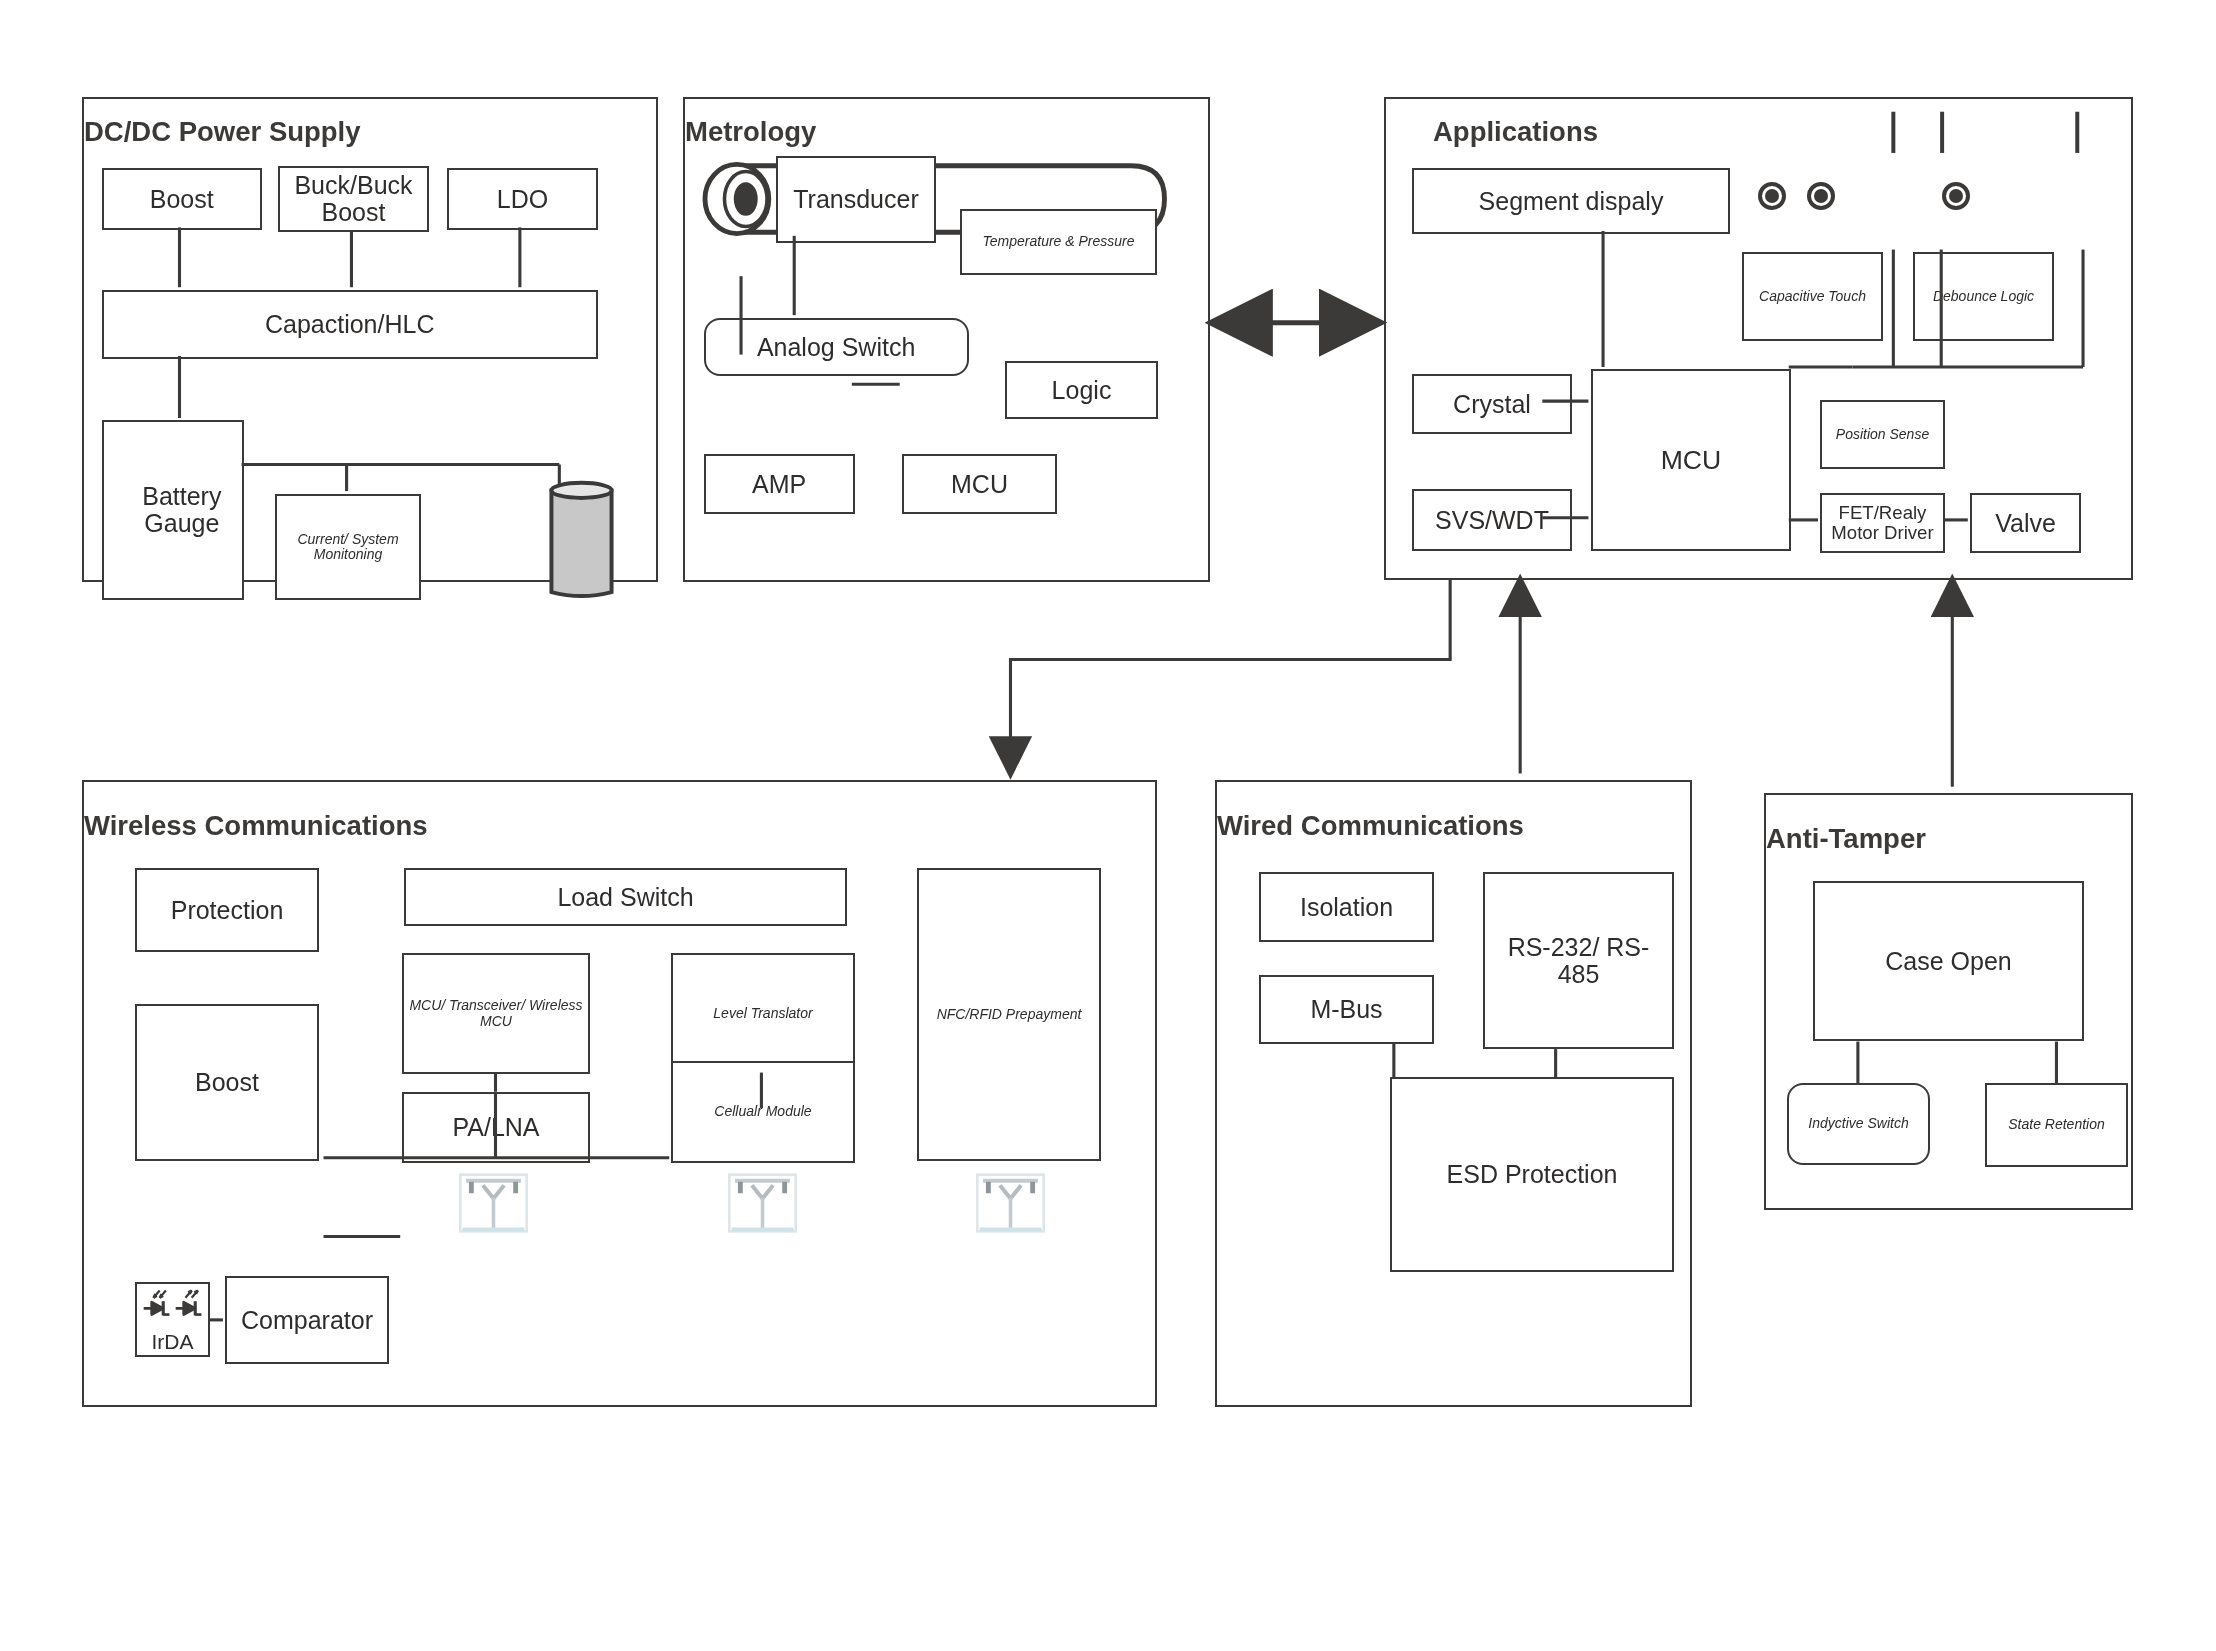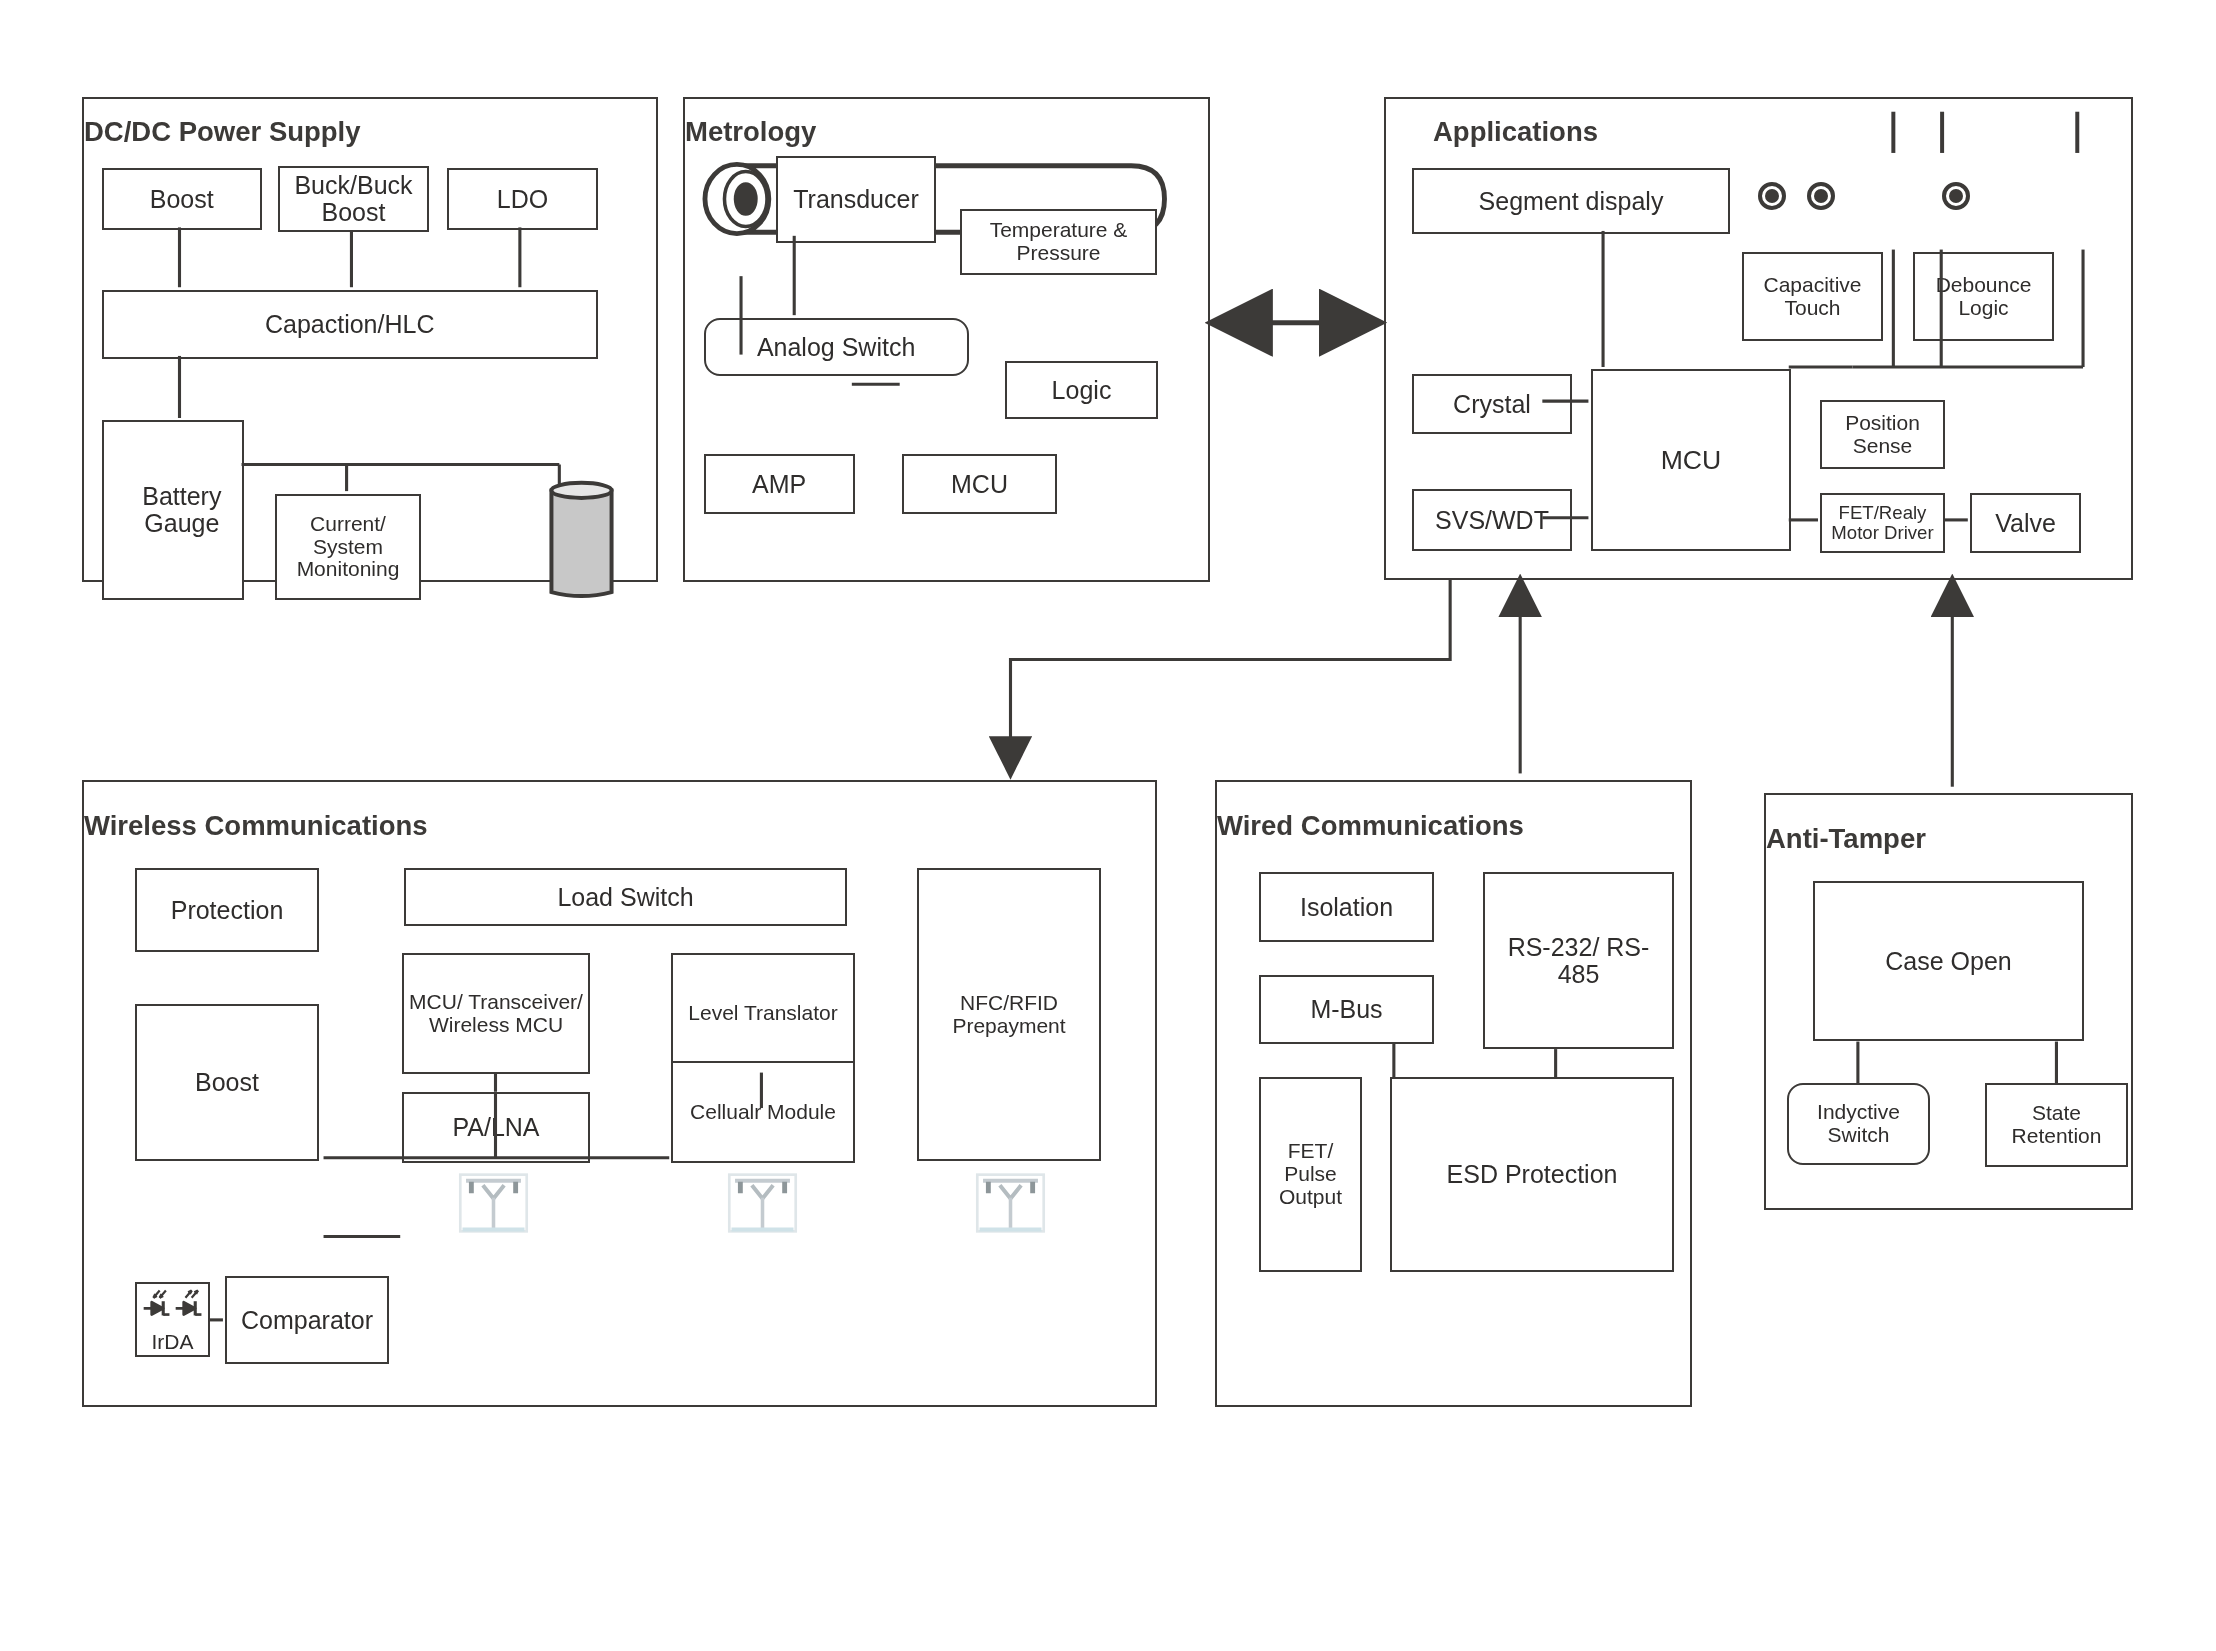--- a/index.html
+++ b/index.html
@@ -6,21 +6,21 @@
   html,body{margin:0;padding:0;background:#ffffff;}
   body{font-family:"Liberation Sans", sans-serif;}
   #root{position:relative;width:2216px;height:1651px;background:#ffffff;overflow:hidden;}
   svg.layer{position:absolute;left:0;top:0;width:2216px;height:1651px;pointer-events:none;}
   .panel{position:absolute;border:2.7px solid #3c3a38;background:#ffffff;box-sizing:border-box;}
   .panel-title{position:absolute;left:0;right:0;text-align:left;color:#3c3a38;
       font-size:27.5px;font-family:"Liberation Sans", sans-serif;font-weight:700;white-space:nowrap;}
   .blk{position:absolute;border:2.2px solid #3c3a38;background:#ffffff;box-sizing:border-box;
       display:flex;align-items:center;justify-content:center;text-align:center;
       color:#2f2d2c;font-size:25px;line-height:1.08;padding:1.8px 2.7px;}
-  .blk.sm{font-size:21px;}
+  .blk.sm{font-size:14px;font-style:italic;}
   .blk.xs{font-size:18.6px;}
   .blk.lg{font-size:26.6px;}
   .icon-abs{position:absolute;}
   .btn-icon{position:absolute;width:28px;height:28px;border:4px solid #3c3a38;border-radius:50%;
       background:#ffffff;box-sizing:border-box;}
   .btn-icon::after{content:"";position:absolute;left:2.7px;top:2.7px;right:2.7px;bottom:2.7px;
       border-radius:50%;background:#3c3a38;}
   .battery{position:absolute;}
   .ant{position:absolute;}
 </style>
@@ -165,21 +165,20 @@
   </div>
 
   <div class="panel" style="left:1215px;top:780px;width:477px;height:627px;">
     <div class="panel-title" style="top:27.5px;">Wired Communications</div>
 
     <div class="blk" style="left:42px;top:90px;width:175px;height:70px;">Isolation</div>
     <div class="blk" style="left:266px;top:90px;width:191px;height:177px;">RS-232/ RS-485</div>
 
     <div class="blk" style="left:42px;top:193px;width:175px;height:69px;">M-Bus</div>
 
-    <div class="blk sm" style="left:42px;top:295px;width:103px;height:195px;">FET/ Pulse Output</div>
     <div class="blk" style="left:173px;top:295px;width:284px;height:195px;">ESD Protection</div>
   </div>
 
   <div class="panel" style="left:1764px;top:793px;width:369px;height:417px;">
     <div class="panel-title" style="top:27.5px;">Anti-Tamper</div>
 
     <div class="blk" style="left:47px;top:86px;width:271px;height:160px;">Case Open</div>
     <div class="blk sm" style="left:21px;top:288px;width:143px;height:82px;border-radius:16px;">Indyctive Switch</div>
     <div class="blk sm" style="left:219px;top:288px;width:143px;height:84px;">State Retention</div>
   </div>

